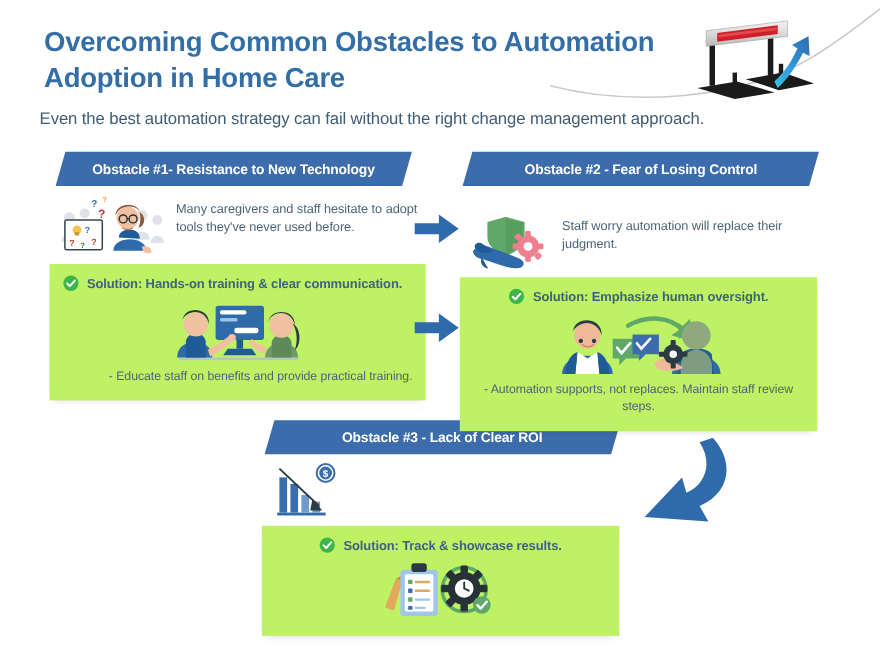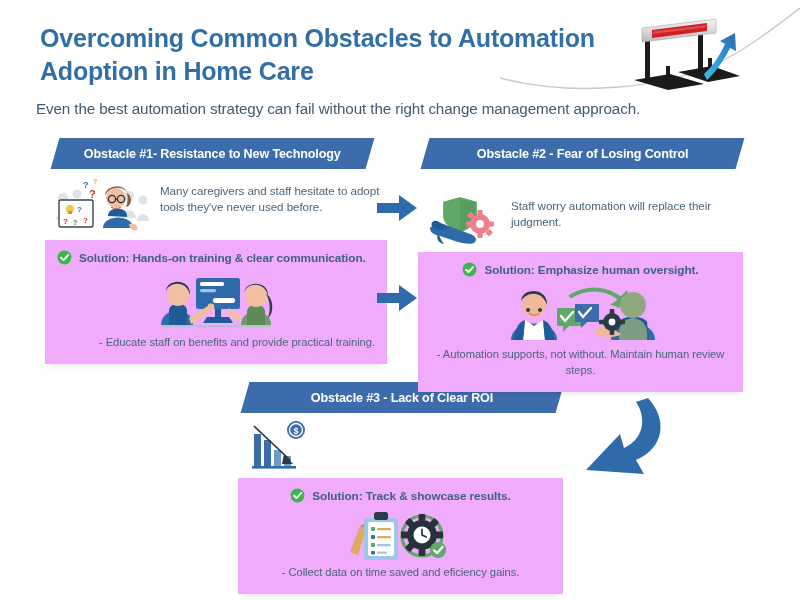--- a/index.html
+++ b/index.html
@@ -64,21 +64,21 @@
   }
   .problem .art { flex:0 0 auto; }
   .problem .txt {
     font-size:11.6px; line-height:1.42; color:#4b6479;
     padding-top:7px; letter-spacing:-0.05px;
   }
   #col2 .problem .txt, #col3 .problem .txt { padding-top:6px; }
 
   
   .solution {
-    background:#f0abfc;
+    background:#bef264;
     padding:10px 12px 14px;
     box-shadow:0 5px 7px -5px rgba(0,0,0,0.16);
   }
   .sol-head {
     display:flex; align-items:center; gap:7px;
     font-size:11.8px; font-weight:bold; color:#40617f;
     letter-spacing:-0.1px;
   }
   #col3 .sol-head, #col2 .sol-head { justify-content:center; }
   .check { flex:0 0 auto; }
@@ -305,21 +305,21 @@
               <rect x="-2.3" y="-13" width="4.6" height="5.5" rx="1"></rect>
               <rect x="-2.3" y="7.5" width="4.6" height="5.5" rx="1"></rect>
               <rect x="-13" y="-2.3" width="5.5" height="4.6" rx="1"></rect>
               <rect x="7.5" y="-2.3" width="5.5" height="4.6" rx="1"></rect>
             </g>
             <circle r="3.4" fill="#ffffff"></circle>
           </g>
         </svg>
       </div>
 
-      <div class="sol-note">- Automation supports, not without. Maintain human review steps.</div>
+      <div class="sol-note">- Automation supports, not replaces. Maintain staff review steps.</div>
     </div>
   </div>
 
   <div class="col" id="col3">
     <div class="problem">
       <svg class="art" width="66" height="52" viewBox="0 0 66 52">
 
         <rect x="6" y="46" width="44" height="2.6" fill="#2f6bab"></rect>
 
         <rect x="8" y="14" width="7" height="32" fill="#3c6cab"></rect>
@@ -383,21 +383,20 @@
             </g>
             <circle r="8.5" fill="#ffffff"></circle>
             <path d="M0,0 L0,-5.6 M0,0 L4.2,2" stroke="#263238" stroke-width="1.7" stroke-linecap="round"></path>
           </g>
 
           <circle cx="90" cy="42" r="8" fill="#5fa867"></circle>
           <path d="M86,42.2 L89,45.2 L94.5,39" fill="none" stroke="#ffffff" stroke-width="2.2" stroke-linecap="round" stroke-linejoin="round"></path>
         </svg>
       </div>
 
-      <div class="sol-note">- Collect data on time saved and eficiency gains.</div>
     </div>
   </div>
 
   <svg class="arrow-right" id="arrowA" viewBox="0 0 44 30">
     <path d="M2,10 L24,10 L24,2 L42,15 L24,28 L24,20 L2,20 Z" fill="#2f6bab"></path>
   </svg>
   <svg class="arrow-right" id="arrowB" viewBox="0 0 44 30">
     <path d="M2,10 L24,10 L24,2 L42,15 L24,28 L24,20 L2,20 Z" fill="#2f6bab"></path>
   </svg>
   <svg id="arrowCurve" viewBox="0 0 110 85">

